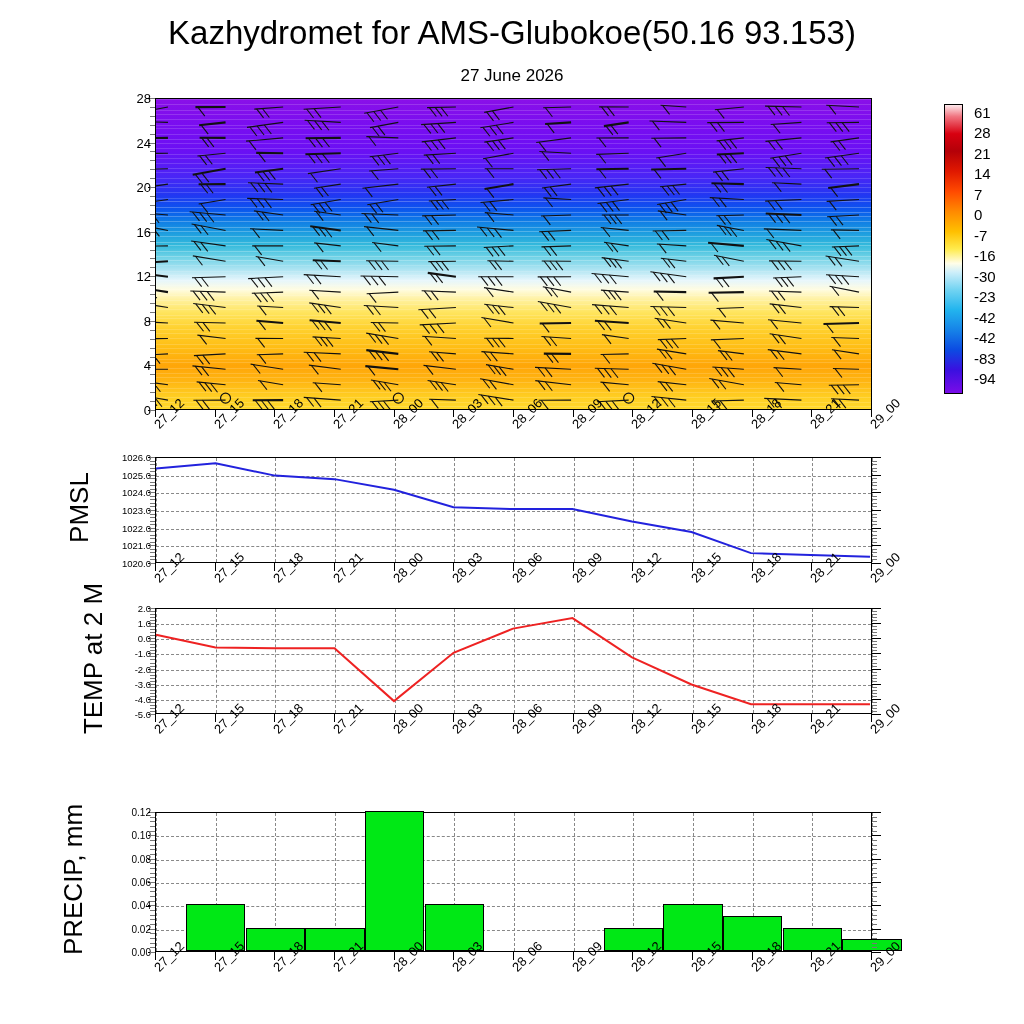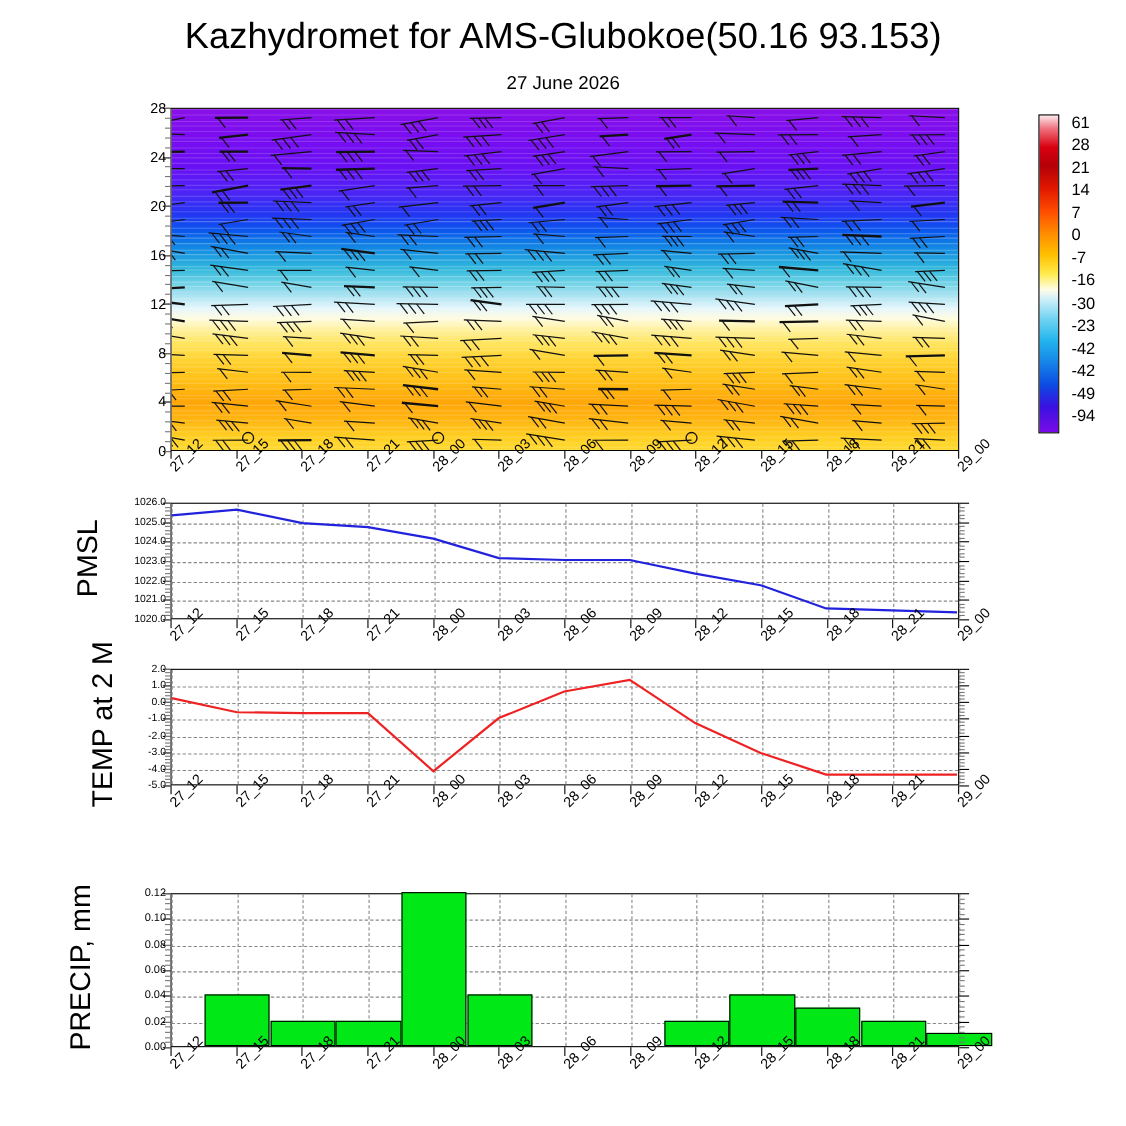--- a/index.html
+++ b/index.html
@@ -1527,21 +1527,21 @@
     <div class="cbl" style="top: 152.923px;">21</div>
     <div class="cbl" style="top: 173.385px;">14</div>
     <div class="cbl" style="top: 193.846px;">7</div>
     <div class="cbl" style="top: 214.308px;">0</div>
     <div class="cbl" style="top: 234.769px;">-7</div>
     <div class="cbl" style="top: 255.231px;">-16</div>
     <div class="cbl" style="top: 275.692px;">-30</div>
     <div class="cbl" style="top: 296.154px;">-23</div>
     <div class="cbl" style="top: 316.615px;">-42</div>
     <div class="cbl" style="top: 337.077px;">-42</div>
-    <div class="cbl" style="top: 357.538px;">-49</div>
+    <div class="cbl" style="top: 357.538px;">-83</div>
     <div class="cbl" style="top: 378px;">-94</div>
   </div>
 
 <div class="ylab-rot" id="pmsl-ylabel" style="left: 44px; top: 492px; font-size: 26px;">PMSL</div>
 <div class="panel" id="pmsl" style="left: 155px; top: 457px; width: 717px; height: 106px;">
   <div class="grid-layer" style="position: absolute; inset: 0px;">
       <div class="gridh" style="top: 17.6667px;"></div>
       <div class="gridh" style="top: 35.3333px;"></div>
       <div class="gridh" style="top: 53px;"></div>
       <div class="gridh" style="top: 70.6667px;"></div>

